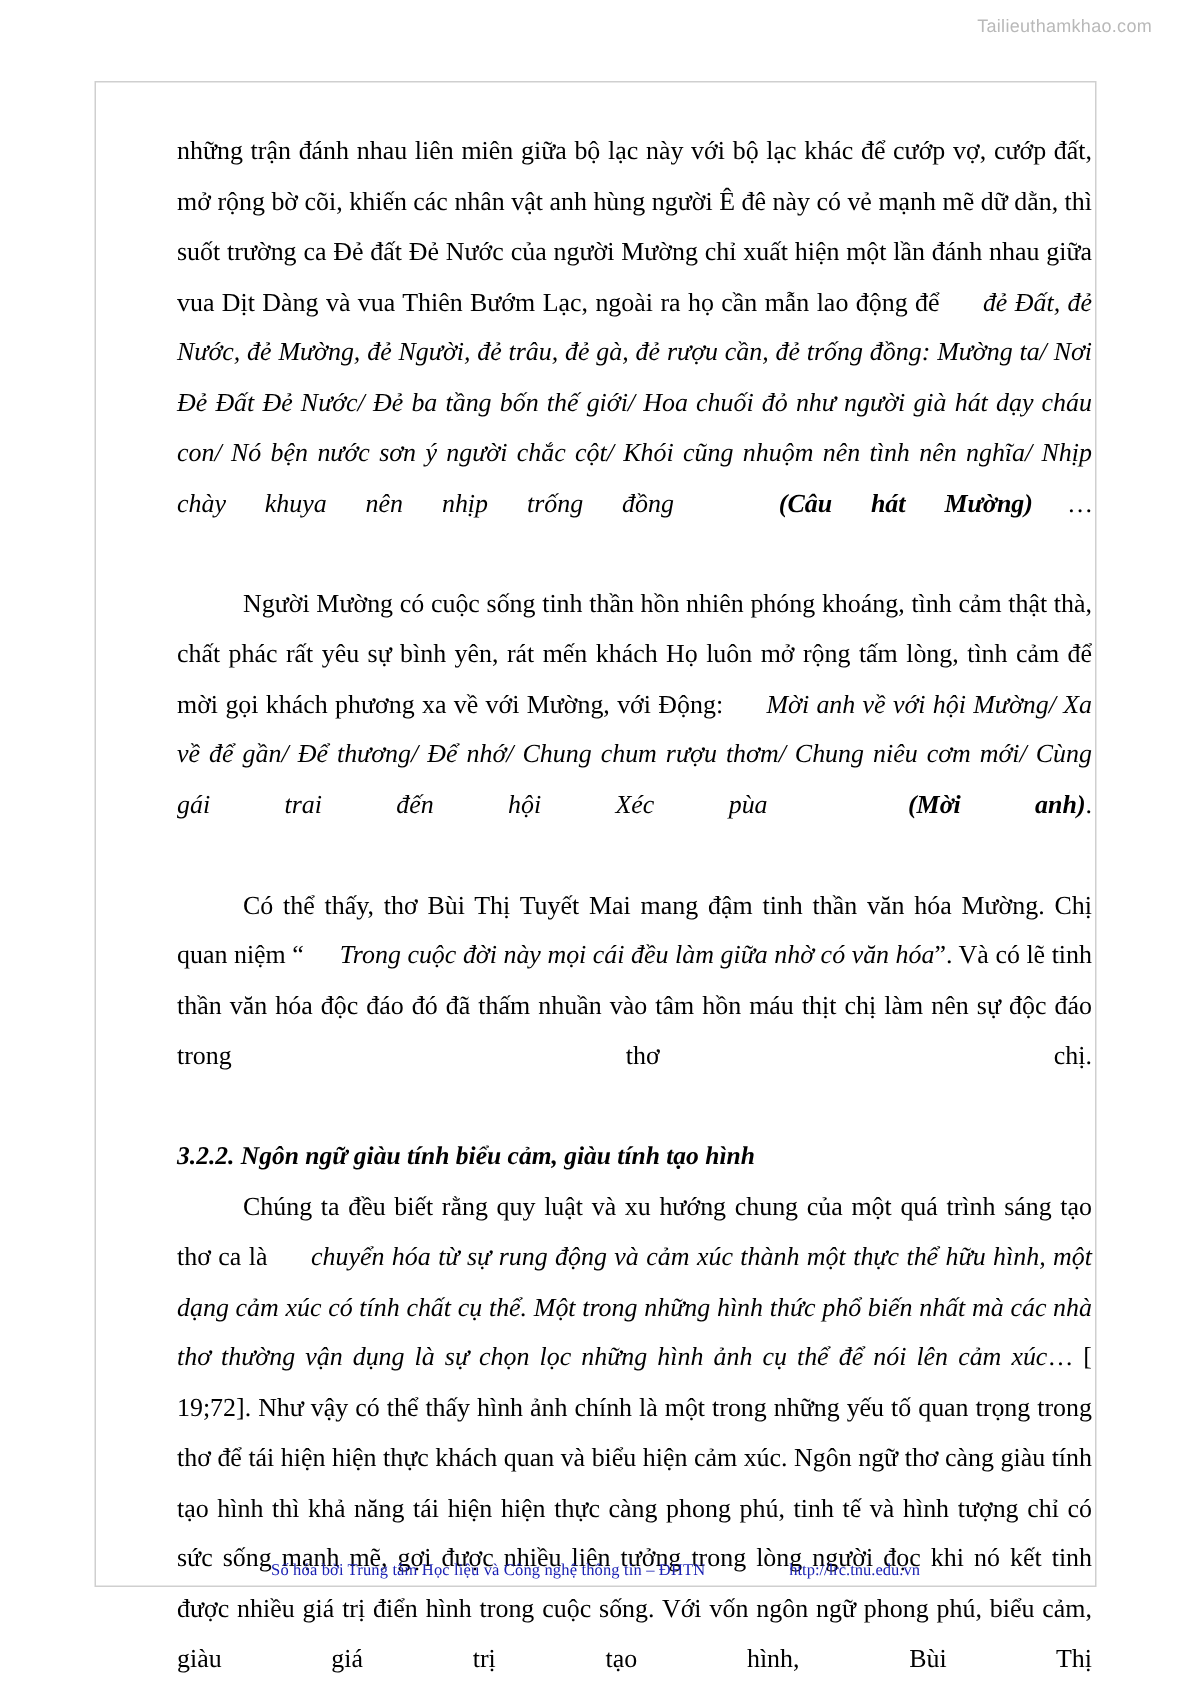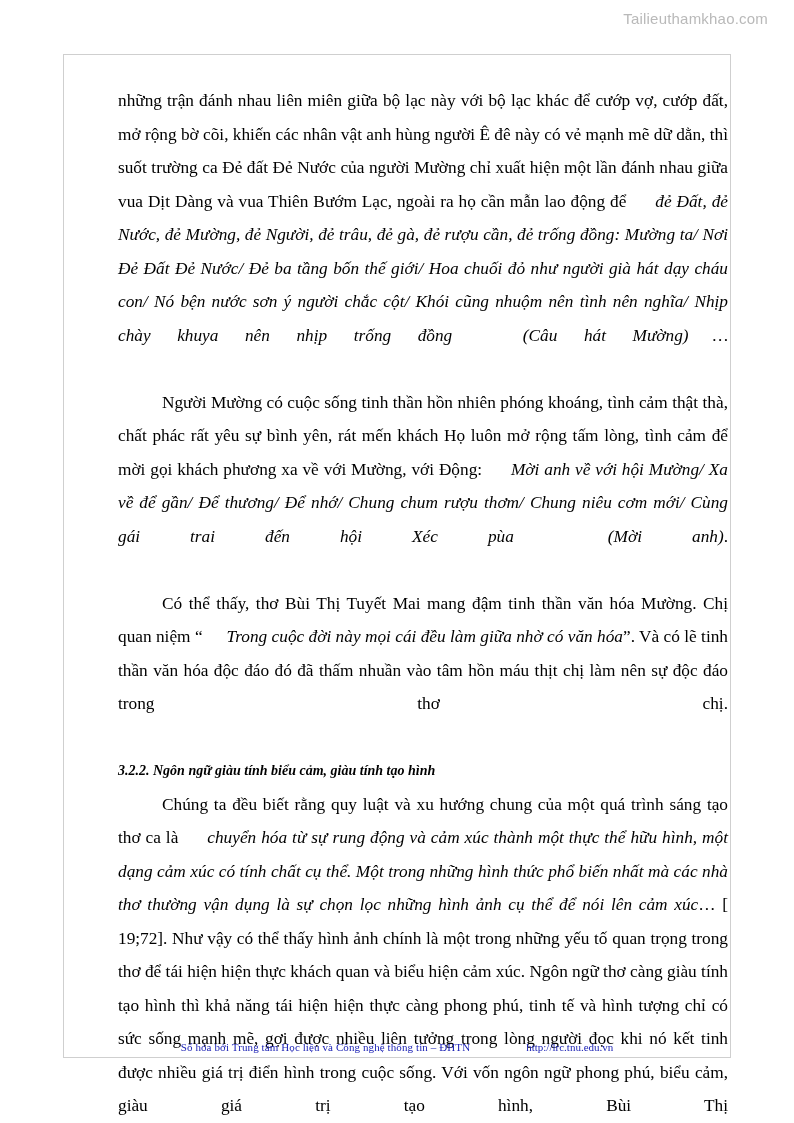--- a/index.html
+++ b/index.html
@@ -18,21 +18,21 @@
   .page {
     position: absolute;
     inset: 0;
     background: #ffffff;
   }
   .watermark {
     position: absolute;
     top: 10px;
     right: 26px;
     font-family: "Liberation Sans", sans-serif;
-    font-size: 15px;
+    font-size: 12px;
     color: #b9b9b9;
     letter-spacing: 0.2px;
   }
   .frame {
     position: absolute;
     left: 63px;
     top: 54px;
     width: 668px;
     height: 1004px;
     border: 1px solid #cfcfcf;
@@ -46,23 +46,23 @@
   .para {
     font-size: 17.3px;
     line-height: 33.5px;
     text-align: justify;
     text-justify: inter-word;
     margin: 0;
     color: #000000;
   }
   .indent { text-indent: 44px; }
   .it { font-style: italic; margin-left: 24px; }
-  .bi { font-weight: normal; font-style: italic; margin-left: 44px; }
+  .bi { font-weight: bold; font-style: italic; margin-left: 44px; }
   .heading {
-    font-size: 14px;
+    font-size: 17px;
     line-height: 33.5px;
     font-weight: bold;
     font-style: italic;
     margin: 0;
     text-indent: 0;
   }
   .footer {
     position: absolute;
     left: 0;
     right: 0;

